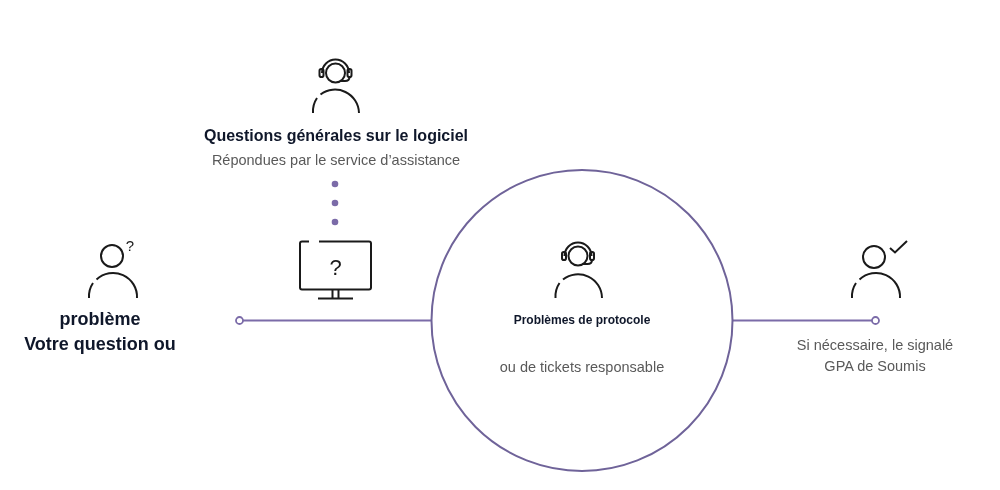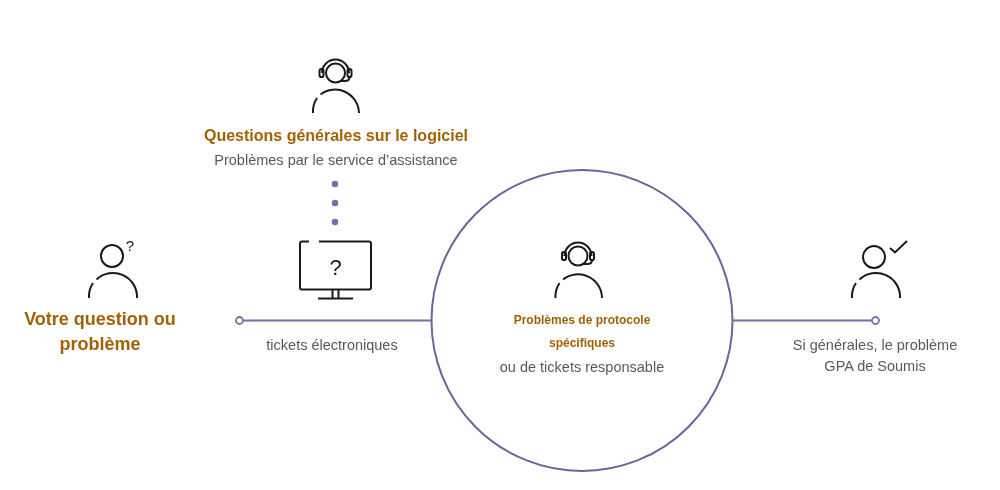--- a/index.html
+++ b/index.html
@@ -26,21 +26,21 @@
       width: 1000px;
       height: 490px;
     }
     .label {
       position: absolute;
       text-align: center;
       white-space: nowrap;
     }
     .title-bold {
       font-weight: bold;
-      color: #a16207;
+      color: #0f172a;
     }
     .sub {
       color: #595959;
     }
     
     #top-title {
       left: 186px; top: 125px; width: 300px;
       font-size: 16px; line-height: 22px;
     }
     #top-sub {
@@ -131,37 +131,35 @@
 
     <g fill="none" stroke="#1a1a1a" stroke-width="2">
       <circle cx="874" cy="257" r="11"></circle>
       <path d="M890 248 L895 252.5 L907 241"></path>
       <path d="M852 298 A24 24 0 0 1 856 283"></path>
       <path d="M859.5 279.5 A24 24 0 0 1 900 298"></path>
     </g>
   </svg>
 
   <div id="top-title" class="label title-bold">Questions générales sur le logiciel</div>
-  <div id="top-sub" class="label sub">Problèmes par le service d’assistance</div>
+  <div id="top-sub" class="label sub">Répondues par le service d’assistance</div>
 
   <div id="left-title" class="label title-bold">
+    <span class="line">problème</span>
     <span class="line">Votre question ou</span>
-    <span class="line">problème</span>
   </div>
 
   <div id="ticket-sub" class="label sub">
-    <span class="line">tickets électroniques</span>
   </div>
 
   <div id="center-title" class="label title-bold">
     <span class="line">Problèmes de protocole</span>
-    <span class="line">spécifiques</span>
   </div>
   <div id="center-sub" class="label sub">
     <span class="line">ou de tickets responsable</span>
   </div>
 
   <div id="right-sub" class="label sub">
-    <span class="line">Si générales, le problème</span>
+    <span class="line">Si nécessaire, le signalé</span>
     <span class="line">GPA de Soumis</span>
   </div>
 
 </div>
 
 </body></html>

